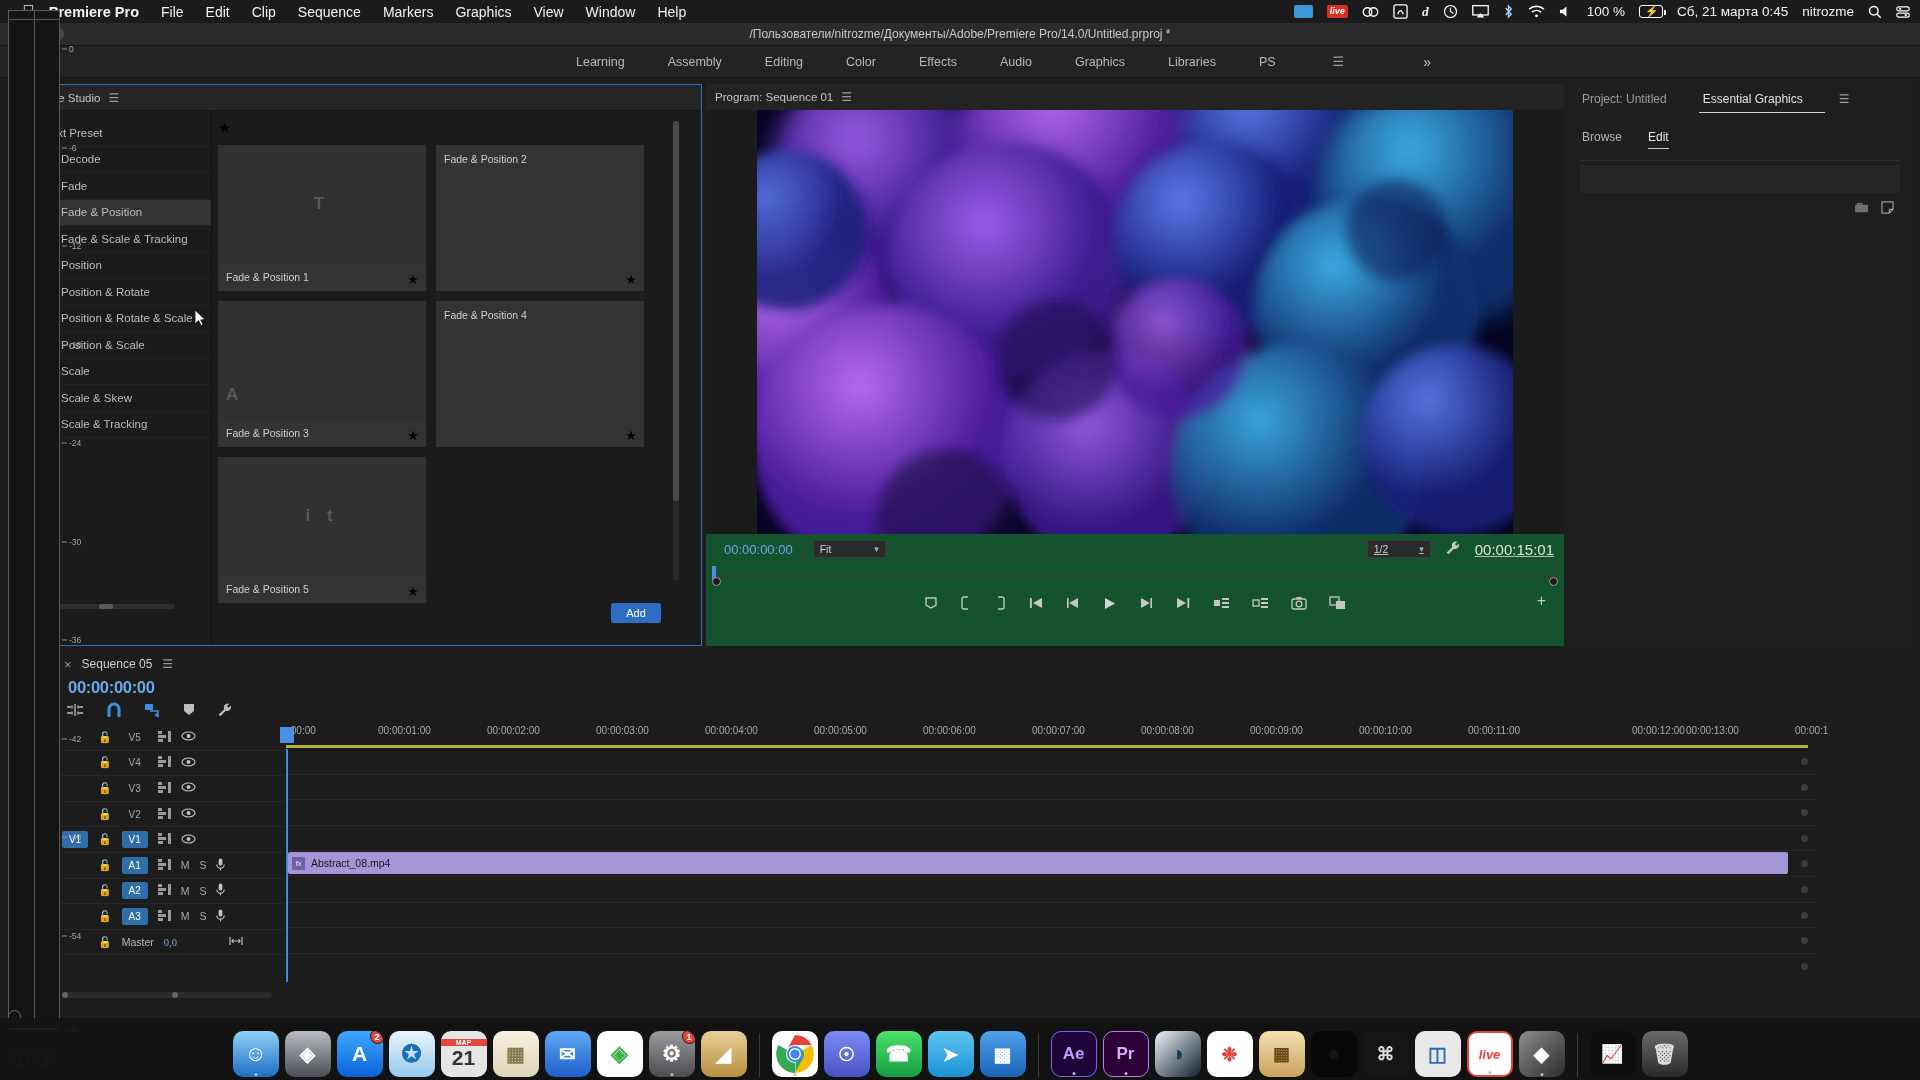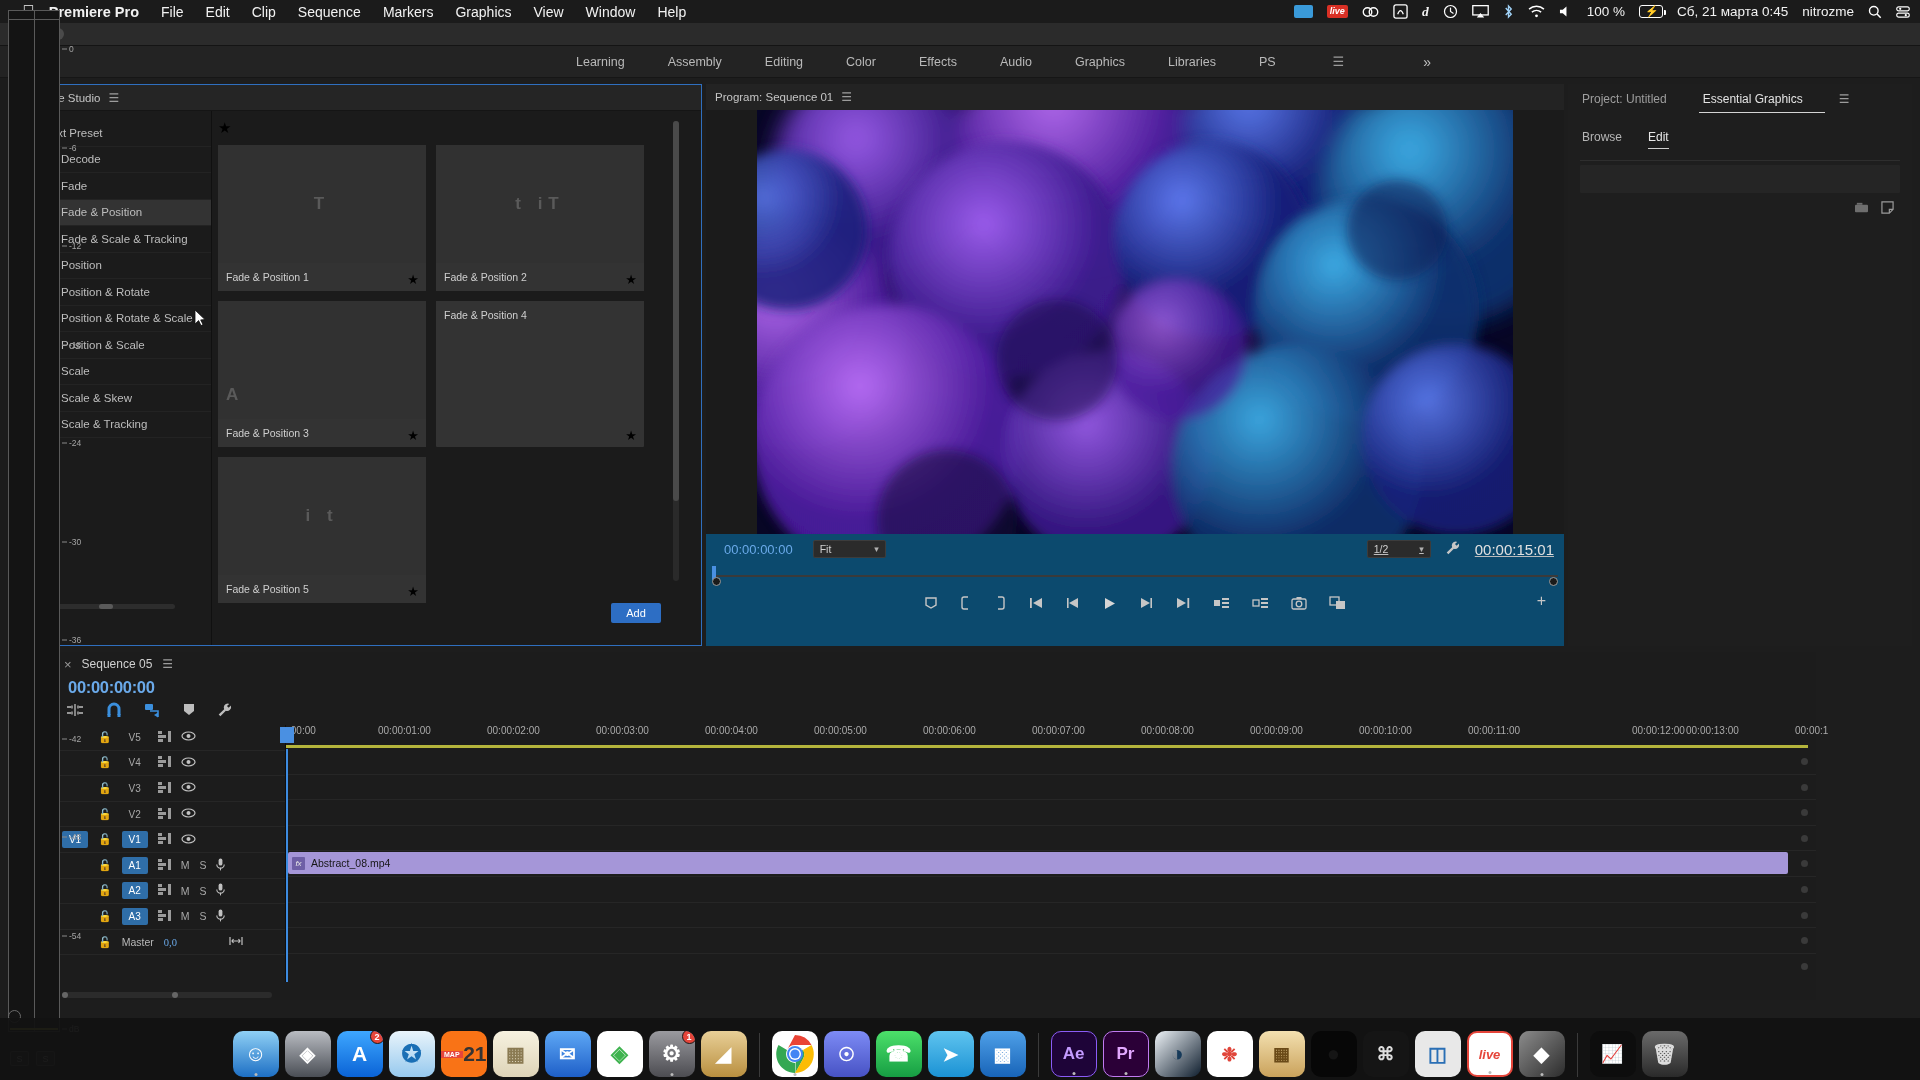--- a/index.html
+++ b/index.html
@@ -105,21 +105,21 @@
   .hscroll i { position:absolute; left:54px; top:0; width:14px; height:5px; background:#5a5a5a; border-radius:3px; display:block;}
   .add-btn {
     position: absolute; right: 40px; bottom: 22px; width: 50px; height: 20px;
     background: #2d6ec4; color: #fff; font-size: 11px; border-radius: 2px;
     display: flex; align-items: center; justify-content: center; border: none;
     font-family: "Liberation Sans", sans-serif;
   }
   .cursor-arrow { position: absolute; left: 185px; top: 224px; width: 12px; height: 18px; z-index: 40; }
 
   
-  #program { left: 706px; top: 84px; width: 858px; height: 562px; background: #0c4a6e; }
+  #program { left: 706px; top: 84px; width: 858px; height: 562px; background: #14532d; }
   #program .panel-head { background: #232323; }
   .mon-stage { position: absolute; top: 26px; left: 0; right: 0; height: 424px; background: #1b1b1b;
                display:flex; align-items:center; justify-content:center; }
   .mon-video { width: 756px; height: 424px; position: relative; overflow: hidden; background: #0b0a23; }
   .mon-bar { position:absolute; left:0; right:0; top:450px; height:30px; display:flex; align-items:center; padding: 0 10px;
              font-size:12.5px; color:#bcbcbc; }
   .tc-blue { color: #6aa9e9; font-family: "Liberation Sans", sans-serif; font-size: 13px; margin-left: 8px;}
   .sel-box { margin-left: 20px; width: 73px; height: 18px; background: #2b2b2b; border: 1px solid #3c3c3c;
              border-radius: 2px; display:flex; align-items:center; padding: 0 6px; font-size: 10.5px; color:#d0d0d0;}
   .sel-box .cv { margin-left: auto; font-size: 9px; color:#b0b0b0; }
@@ -300,20 +300,21 @@
         </svg>
     </span>
   </div>
 
   <div class="titlebar">
     <div class="traffic">
       <span class="tl-dot"></span>
       <span class="tl-dot"></span>
       <span class="tl-dot"></span>
     </div>
+    <div class="ttitle">/Пользователи/nitrozme/Документы/Adobe/Premiere Pro/14.0/Untitled.prproj *</div>
   </div>
 
   <div class="wsbar">
     <div class="home-btn">
       <svg width="17" height="16" viewBox="0 0 18 17">
           <path d="M9 1.5 L16.5 8 H14.2 V15.2 H3.8 V8 H1.5 Z" fill="none" stroke="#c0c0c0" stroke-width="1.4"></path>
         </svg>
     </div>
     <div class="ws-tabs">
       <span class="ws-tab">Learning</span>
@@ -392,21 +393,20 @@
         <div class="grid-inner">
           <div class="star-row">
             <span class="star">★</span>
           </div>
           <div class="preset-card">
             <div class="preset-thumb">T</div>
             <div class="preset-label">Fade &amp; Position 1</div>
             <span class="preset-star">★</span>
           </div>
           <div class="preset-card">
-            <div class="preset-thumb">t iT</div>
             <div class="preset-label">Fade &amp; Position 2</div>
             <span class="preset-star">★</span>
           </div>
           <div class="preset-card">
             <div class="preset-thumb" style="justify-content:flex-start;padding-left:8px;align-items:flex-end;padding-bottom:14px;">A</div>
             <div class="preset-label">Fade &amp; Position 3</div>
             <span class="preset-star">★</span>
           </div>
           <div class="preset-card">
             <div class="preset-label">Fade &amp; Position 4</div>
@@ -948,21 +948,21 @@
     <div class="dicon" style="background:linear-gradient(180deg,#b9bcc2,#4a4e55);">
         <span style="font-size:20px;">◈</span>
       </div>
     <div class="dicon" style="background:linear-gradient(180deg,#3ea7ff,#0a63d6);">
         <span style="font-size:21px;">A</span>
         <span class="dbadge">2</span>
       </div>
     <div class="dicon" style="background:linear-gradient(180deg,#e9f4fb,#96c9ee);color:#1a6fb5;">
         <span style="font-size:24px;">✪</span>
       </div>
-    <div class="dicon" style="background:#f97316;color:#e5453a;flex-direction:row;">
+    <div class="dicon" style="background:#e5e5e5;color:#e5453a;flex-direction:column;">
         <span style="font-size:7px;background:#e5453a;color:#fff;width:100%;text-align:center;">МАР</span>
         <span style="font-size:21px;color:#333;">21</span>
       </div>
     <div class="dicon" style="background:linear-gradient(180deg,#f7f2e0,#ded4b8);color:#8a7a52;">
         <span style="font-size:20px;">▦</span>
       </div>
     <div class="dicon" style="background:linear-gradient(180deg,#5ea8f5,#1e5fc8);">
         <span style="font-size:20px;">✉</span>
       </div>
     <div class="dicon" style="background:#fff;color:#3fb34f;">

